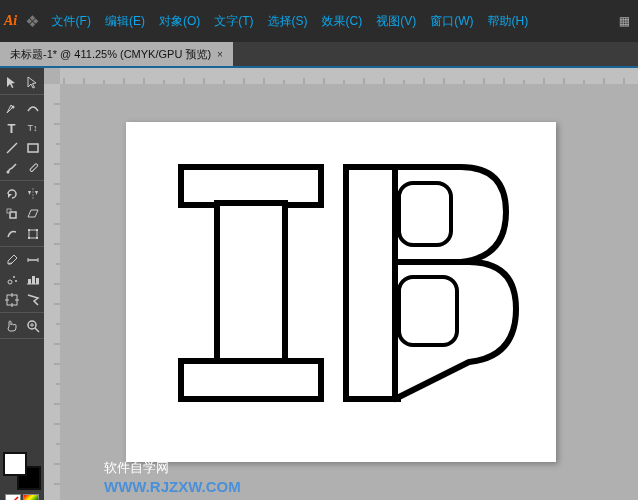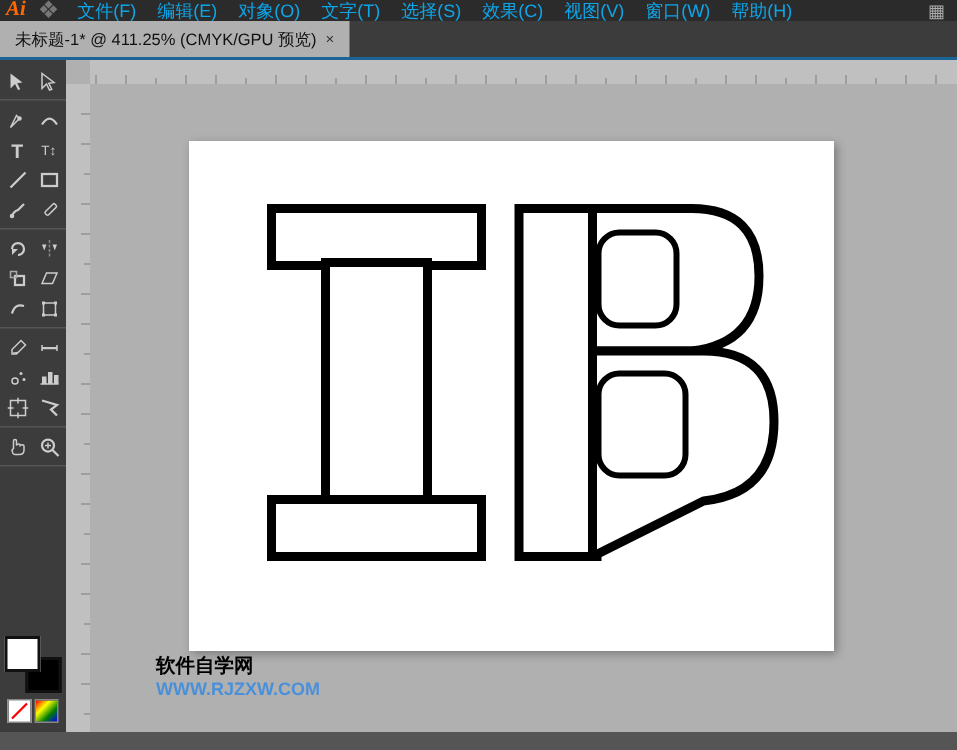--- a/index.html
+++ b/index.html
@@ -10,21 +10,21 @@
       font-family: Arial, sans-serif;
       overflow: hidden;
       user-select: none;
     }
 
     
     #menu-bar {
       display: flex;
       align-items: center;
       background: #2b2b2b;
-      height: 14px;
+      height: 42px;
       padding: 0 4px;
       gap: 2px;
     }
     #ai-logo {
       color: #ff6a00;
       font-weight: bold;
       font-size: 14px;
       font-style: italic;
       margin-right: 6px;
       font-family: Georgia, serif;
@@ -545,18 +545,18 @@
 
         <rect x="248" y="36" width="52" height="62" fill="white" stroke="black" stroke-width="4" rx="14"></rect>
 
         <path d="M244,115 L318,115 Q365,115 365,162 Q365,210 318,215 L244,252 Z" fill="white" stroke="black" stroke-width="6" stroke-linejoin="round"></path>
 
         <rect x="248" y="130" width="58" height="68" fill="white" stroke="black" stroke-width="4" rx="14"></rect>
       </svg>
     </div>
 
     <div id="watermark">
-      <div style="font-size:13px; color:#000000; font-weight:bold;">软件自学网</div>
-      <div style="font-size:12px; color:#4a90d9;">WWW.RJZXW.COM</div>
+      <div style="font-size:13px; color:#ffffff; font-weight:normal;">软件自学网</div>
+      <div style="font-size:15px; color:#4a90d9;">WWW.RJZXW.COM</div>
     </div>
 
   </div>
 </div>
 
 </body></html>

